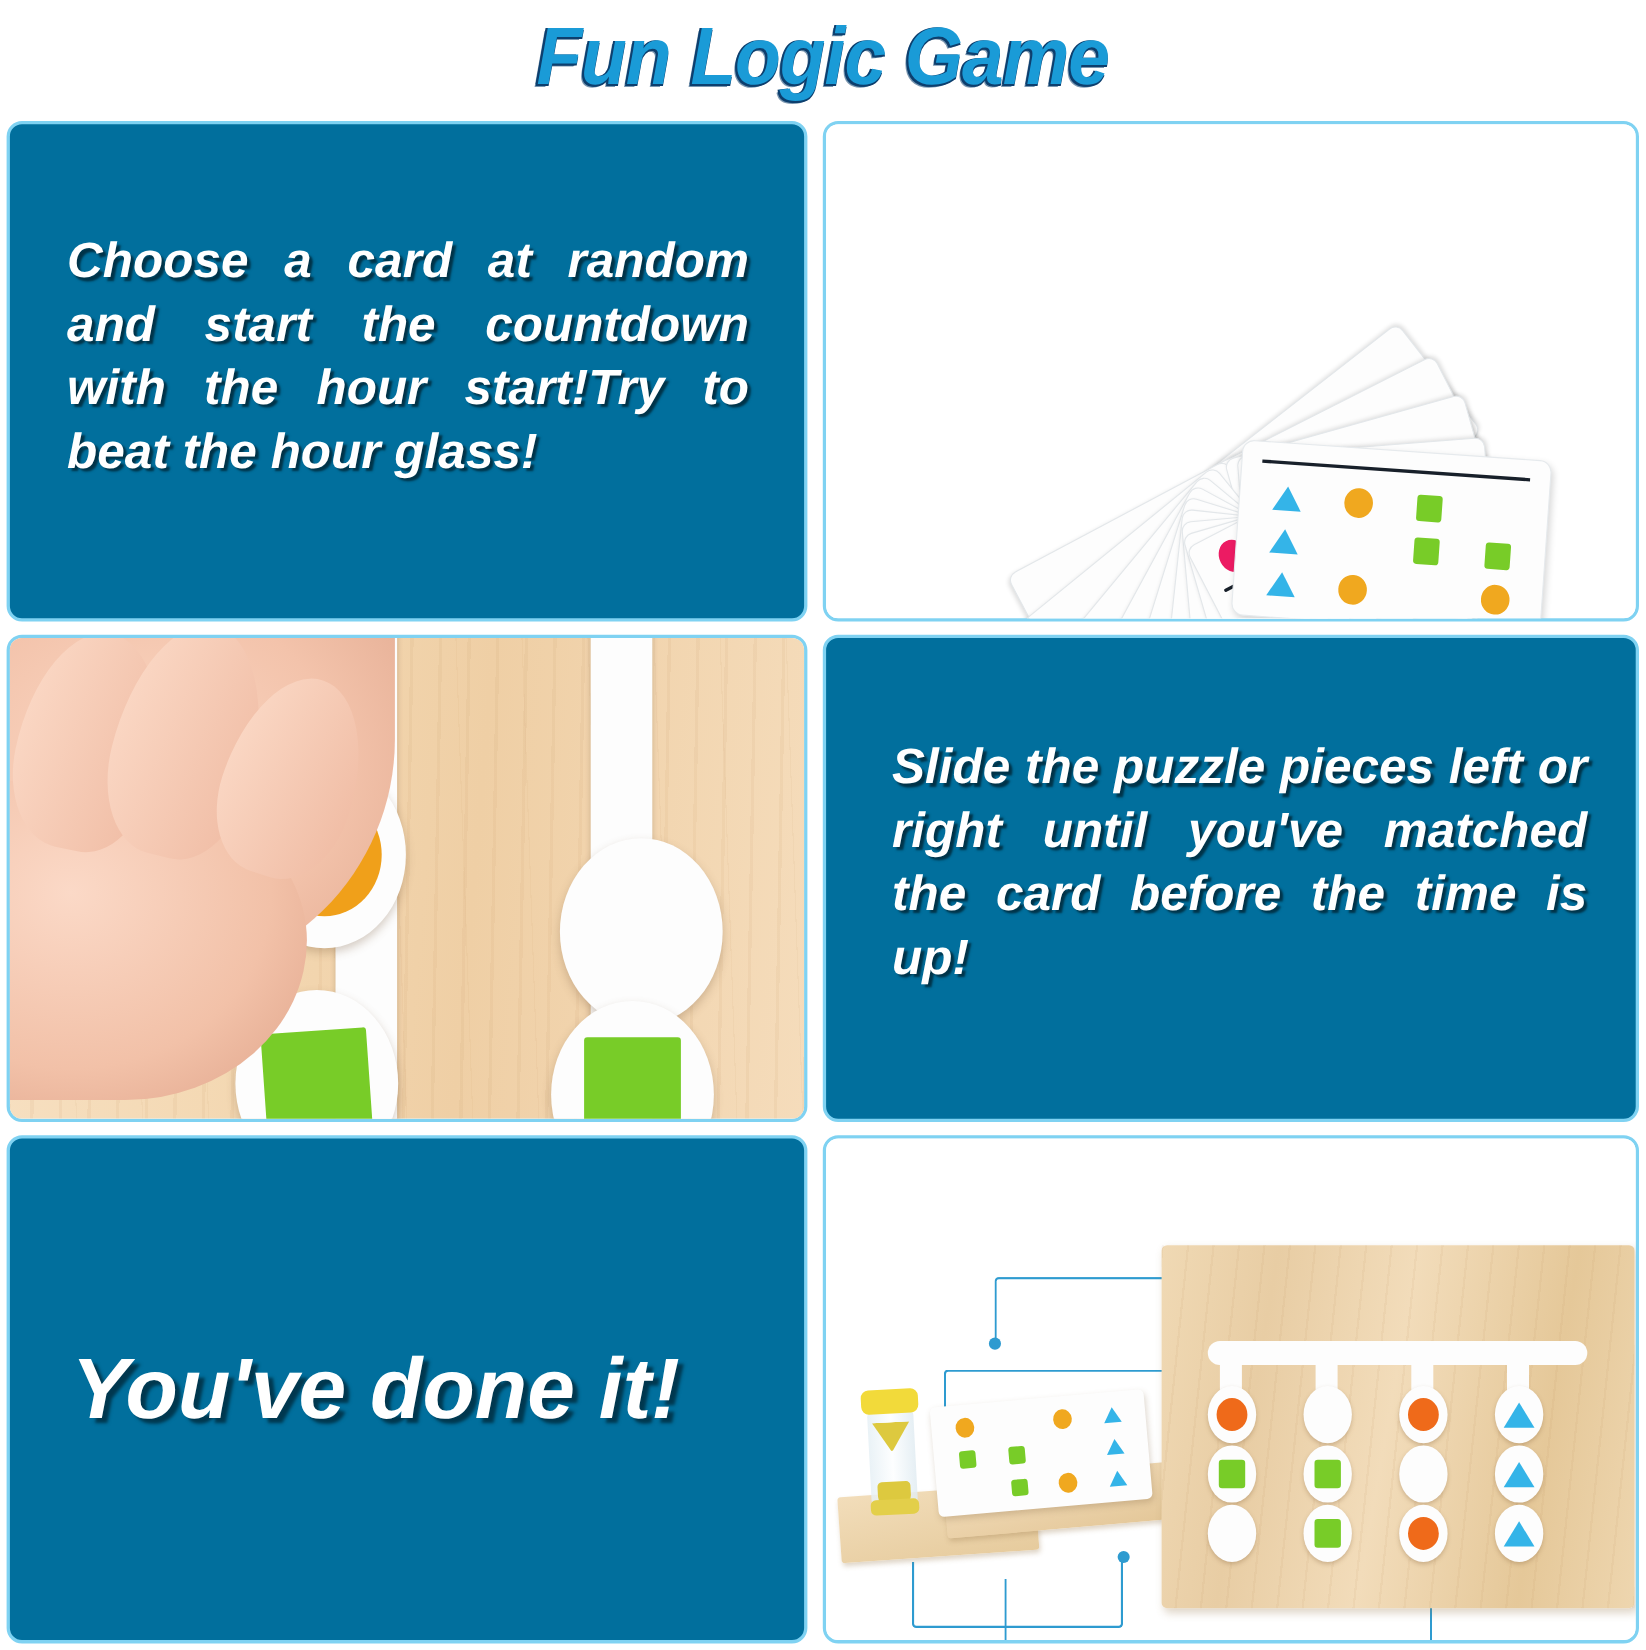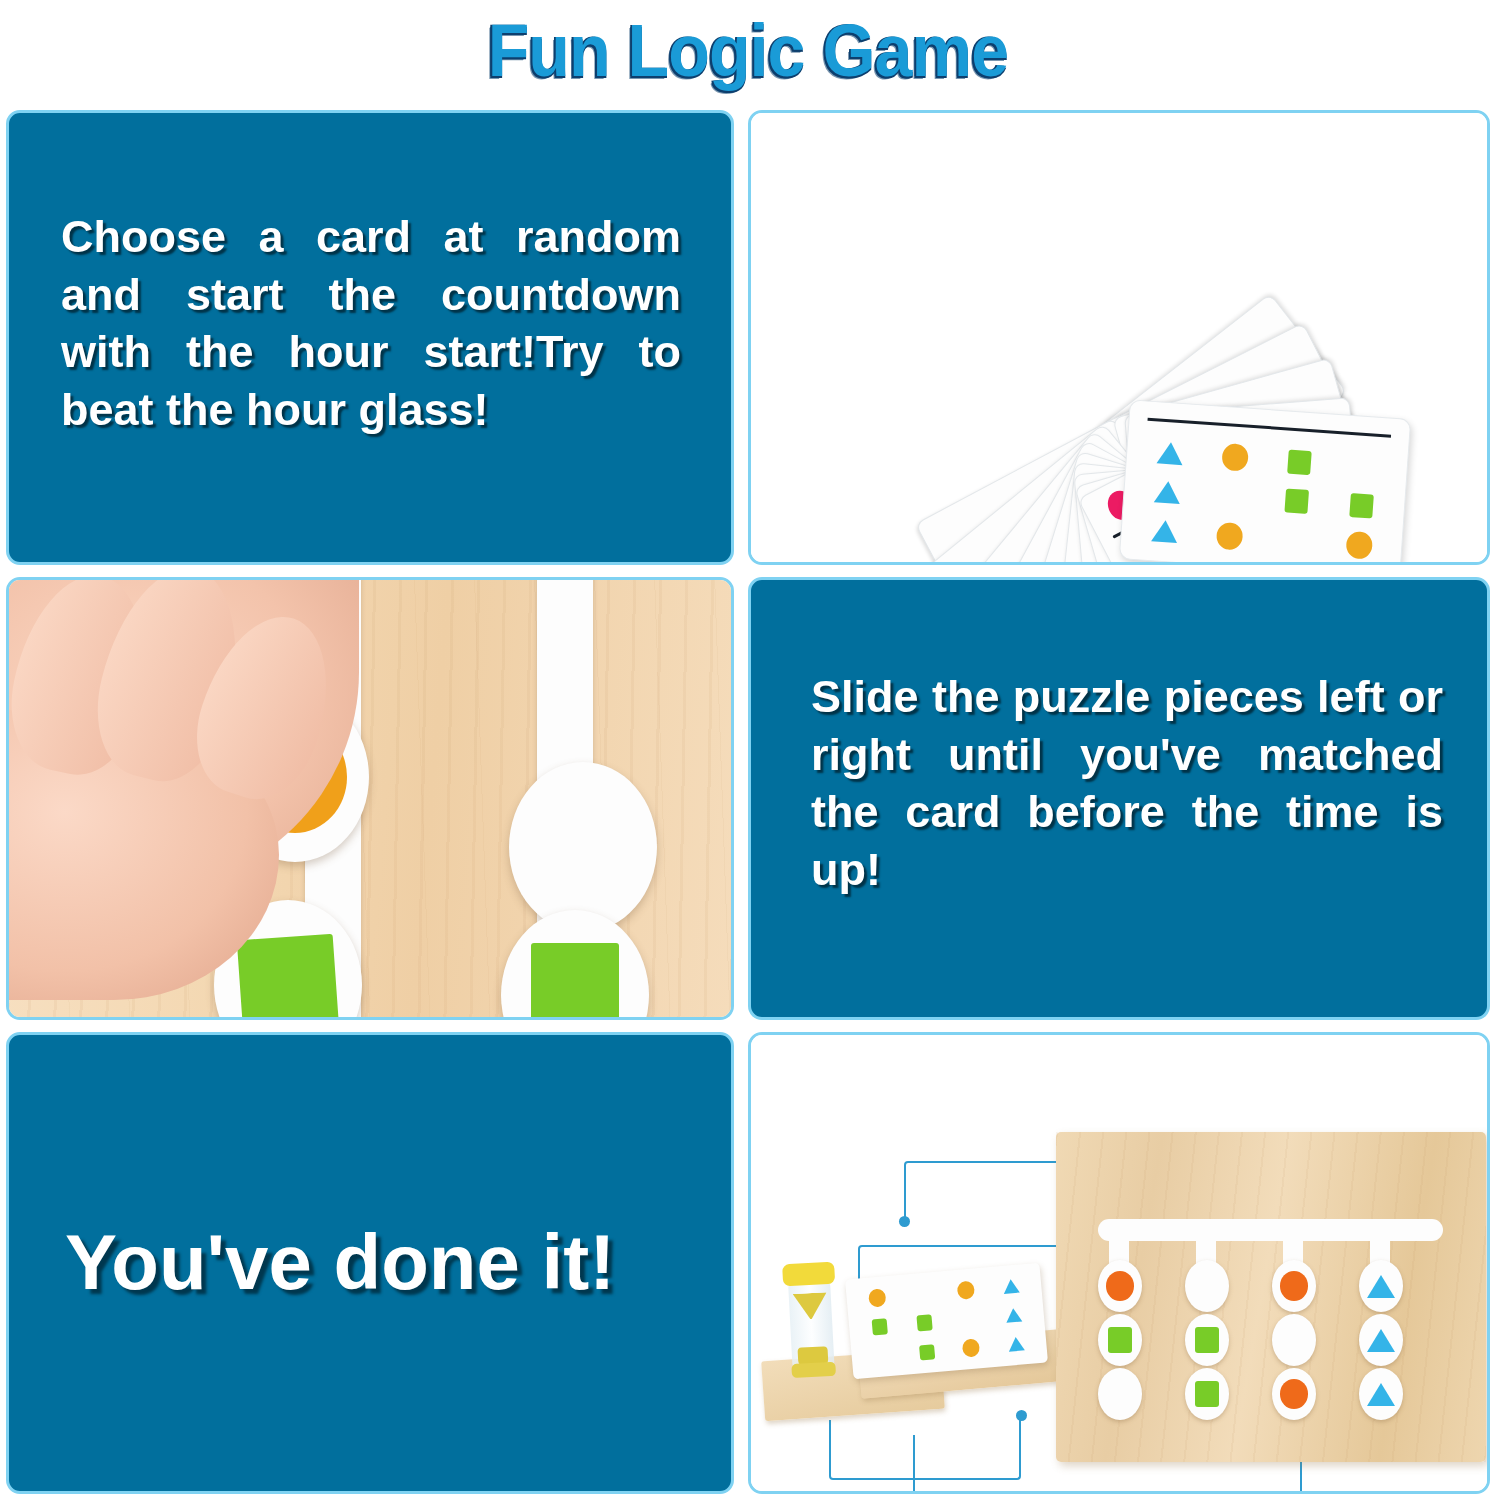--- a/index.html
+++ b/index.html
@@ -2,21 +2,21 @@
 <html><head>
 <meta charset="utf-8">
 <style>
   * { box-sizing: border-box; margin: 0; padding: 0; }
   html, body {
     width: 1496px; height: 1500px;
     background: #ffffff;
     font-family: "Liberation Sans", sans-serif;
     overflow: hidden;
   }
-  #page { position: relative; width: 1496px; height: 1500px; background:#fff; }
+  #page { position: relative; width: 1496px; height: 1500px; background:#fff;font-style:italic; }
 
   
   #title-bar {
     position:absolute; left:0; top:0; width:1496px; height:100px;
     display:flex; align-items:center; justify-content:center;
   }
   #title-text {
     font-size: 74px; font-weight: bold;
     font-family: "Liberation Sans Narrow","Liberation Sans", sans-serif;
     letter-spacing: -1px;

